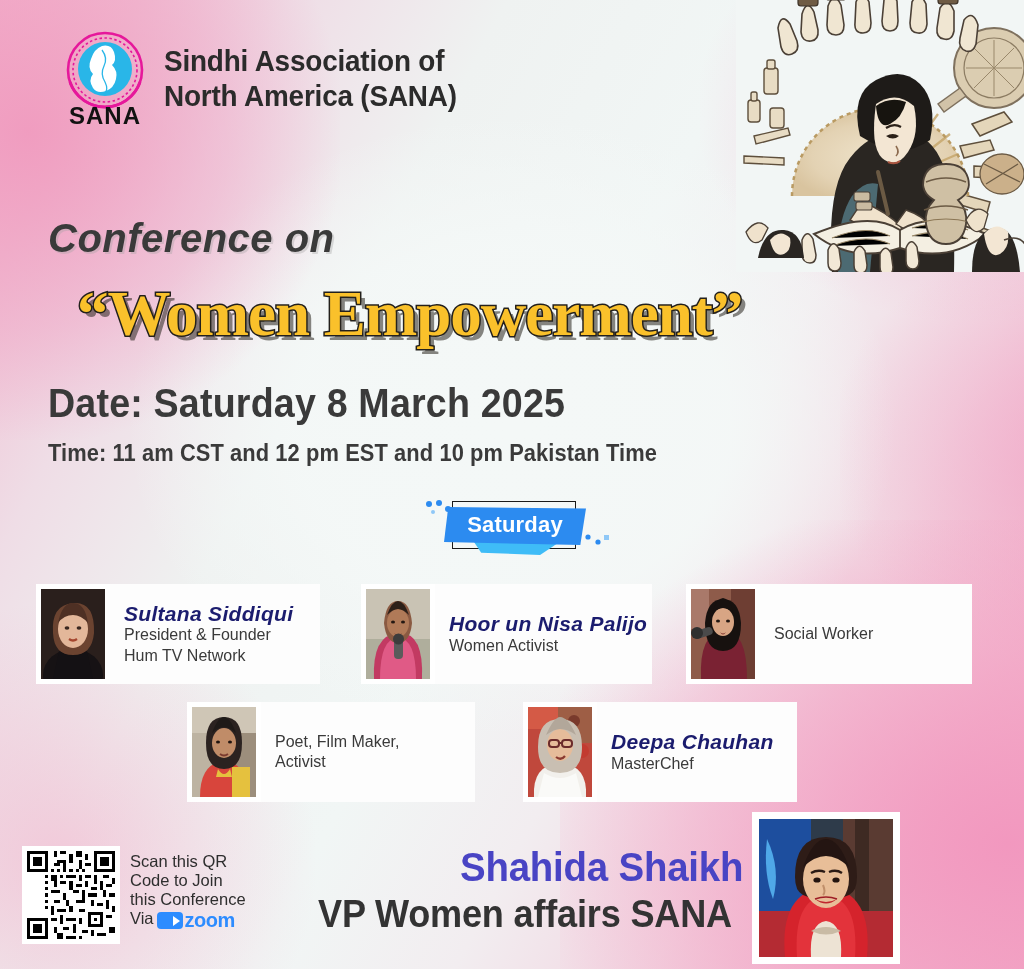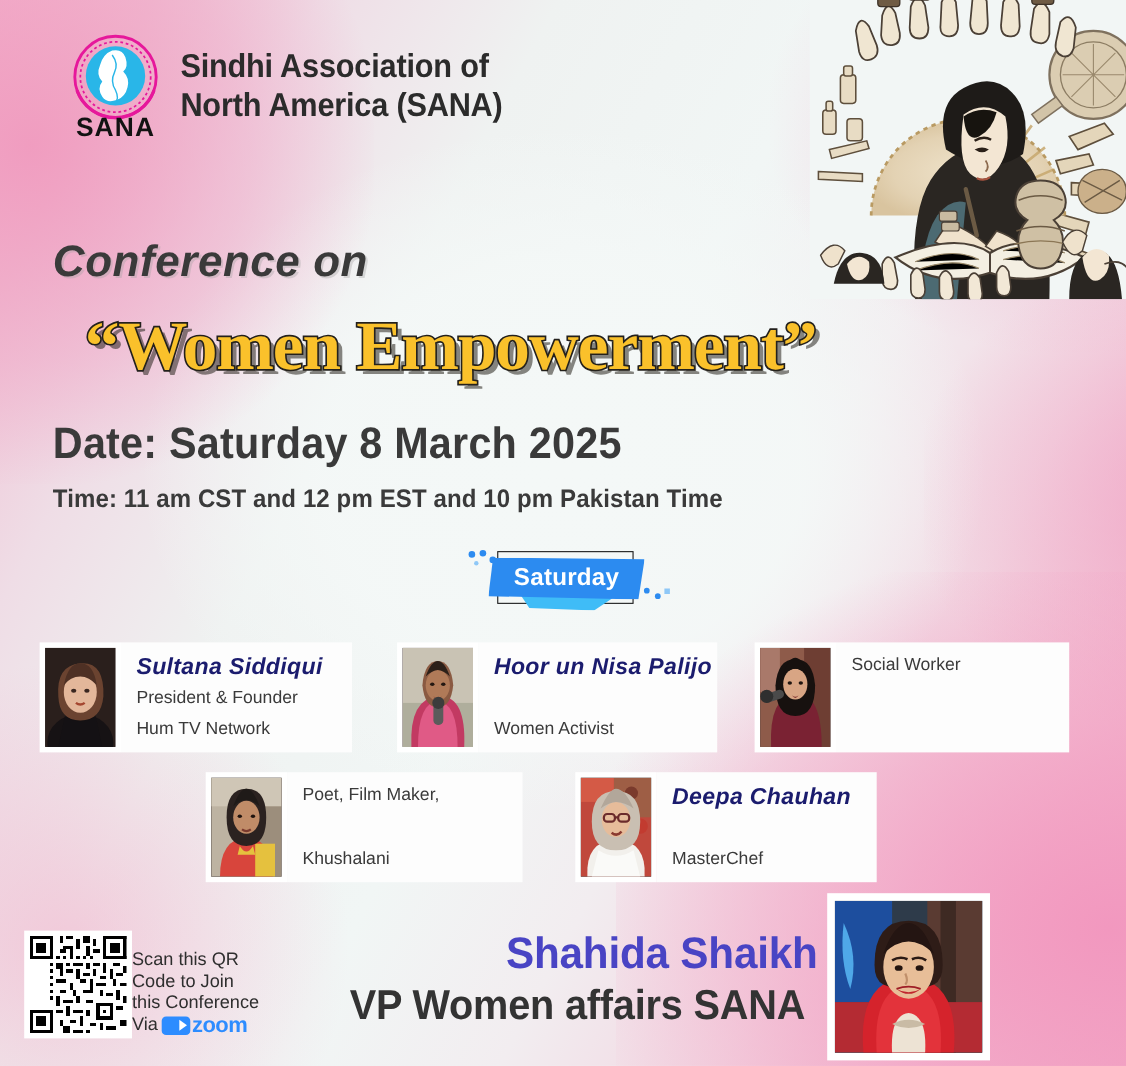--- a/index.html
+++ b/index.html
@@ -109,38 +109,38 @@
 
   
   .panelist{position:absolute;display:flex;align-items:stretch;}
   .p-photo{
     width:74px;height:100px;background:#fff;padding:5px;box-sizing:border-box;
     flex:none;
   }
   .p-photo .inner{width:100%;height:100%;overflow:hidden;position:relative;background:#3a2f2c;}
   .p-card{
     background:#FDFDFD;padding:11px 18px 11px 14px;box-sizing:border-box;
-    display:flex;flex-direction:column;justify-content:space-between;
+    display:flex;flex-direction:column;justify-content:center;
   }
   .p-name{
     font-family:"Liberation Sans", sans-serif;
     font-weight:700;font-style:italic;font-size:21px;color:#1B1C6E;
     letter-spacing:.3px;line-height:1.12;white-space:nowrap;
   }
   .p-role{
     font-family:"Liberation Sans", sans-serif;
     font-weight:400;font-size:16px;color:#3A3A3A;line-height:1.28;
     white-space:nowrap;
   }
 
   
   .face{position:absolute;inset:0;}
 
   
-  #qr-block{position:absolute;left:22px;top:846px;display:flex;align-items:flex-end;}
+  #qr-block{position:absolute;left:22px;top:846px;display:flex;gap:10px;align-items:flex-start;}
   #qr-code{width:98px;height:98px;background:#fff;padding:5px;box-sizing:border-box;flex:none;}
   #qr-text{
     font-family:"Liberation Sans", sans-serif;
     font-size:16.5px;line-height:1.16;color:#2E2E2E;padding-top:6px;
   }
   .zoom-logo{display:inline-flex;align-items:center;gap:2px;vertical-align:-5px;margin-left:3px;}
   .zoom-cam{
     width:26px;height:17px;background:#2D8CFF;border-radius:4px;position:relative;
   }
   .zoom-cam:after{
@@ -447,21 +447,21 @@
           <path d="M20 26 q6 -16 12 -16 q6 0 12 16 q-6 -6 -12 -6 q-6 0 -12 6z" fill="#1F1A18"></path>
           <ellipse cx="26" cy="35" rx="2" ry="1.6" fill="#20140F"></ellipse>
           <ellipse cx="38" cy="35" rx="2" ry="1.6" fill="#20140F"></ellipse>
           <path d="M28 47 q4 3 8 0" stroke="#7A3A2E" stroke-width="2" fill="none"></path>
           <path d="M26 62 q6 10 12 0 l2 8 h-16z" fill="#E5C13E"></path>
         </svg>
       </div>
     </div>
     <div class="p-card" style="width:214px;">
       <div class="p-role">Poet, Film Maker,</div>
-      <div class="p-role">Khushalani</div>
+      <div class="p-role">Activist</div>
     </div>
   </div>
 
   <div class="panelist" style="left:523px;top:702px;">
     <div class="p-photo">
       <div class="inner">
         <svg class="face" viewBox="0 0 64 90" preserveAspectRatio="none" aria-hidden="true">
           <rect width="64" height="90" fill="#C0483C"></rect>
           <rect x="30" y="0" width="34" height="36" fill="#9E5E45"></rect>
           <rect x="0" y="0" width="30" height="22" fill="#D45A46"></rect>

